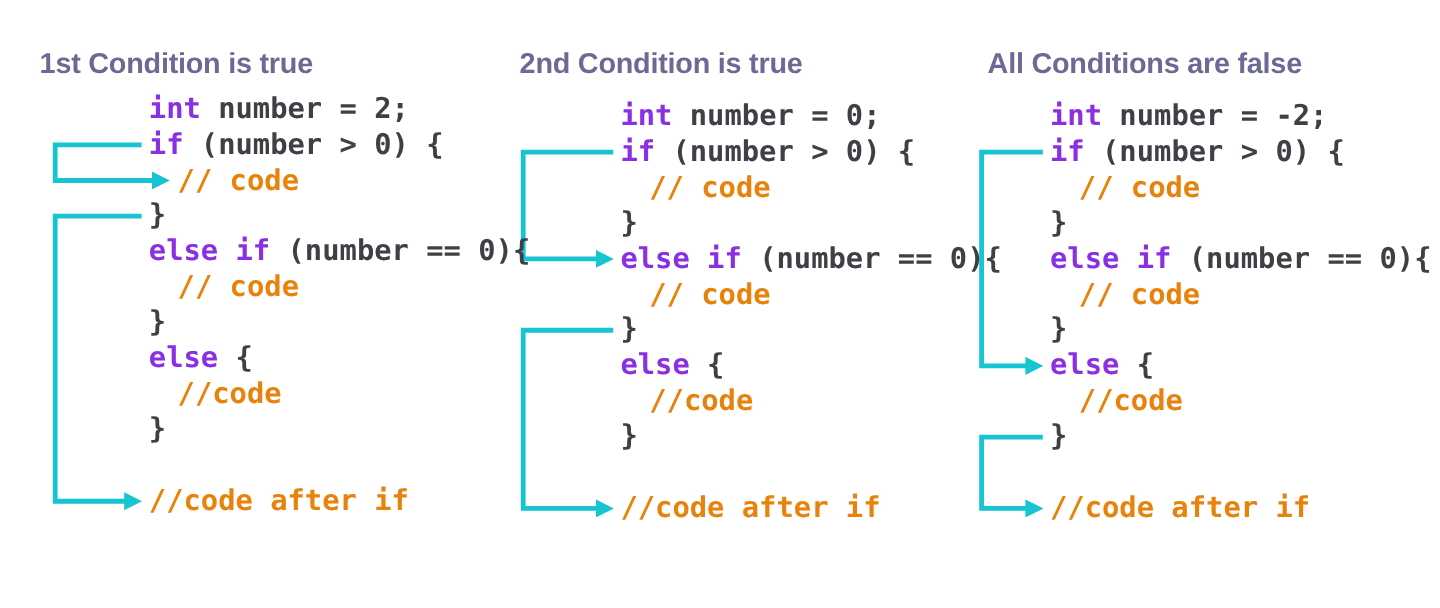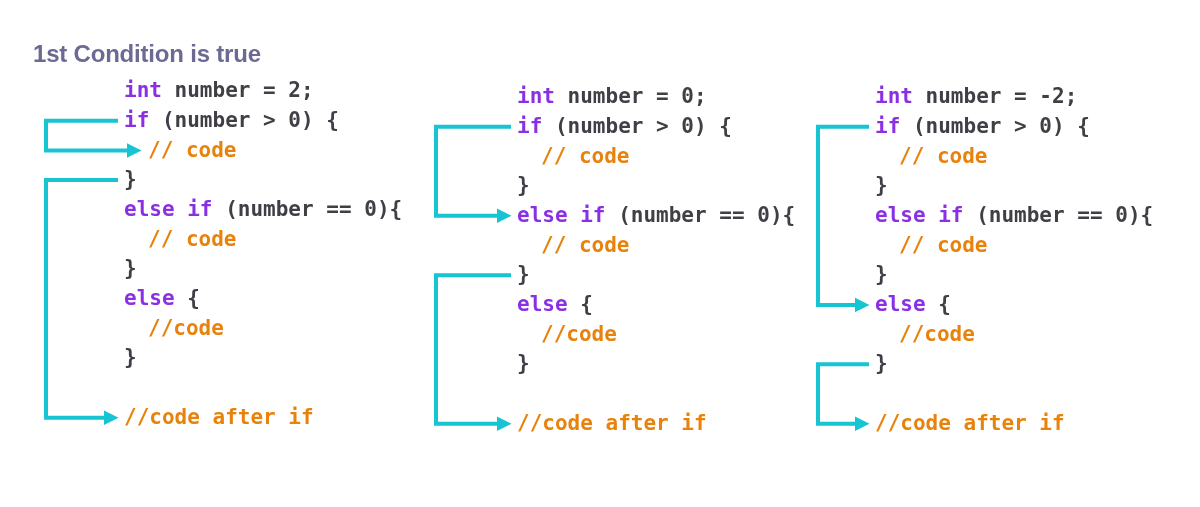--- a/index.html
+++ b/index.html
@@ -35,21 +35,21 @@
     font-size: 24px;
     line-height: 26px;
     letter-spacing: -0.2px;
     color: var(--title, #6a6a94);
     white-space: nowrap;
   }
   .code-block {
     position: absolute;
     font-family: "DejaVu Sans Mono", "Liberation Mono", monospace;
     font-weight: 700;
-    font-size: 21px;
+    font-size: 24px;
     white-space: pre;
   }
   .code-line {
     height: 29.7px;
     line-height: 29.7px;
     color: var(--plain, #3f3f46);
   }
   .tok-keyword { color: var(--kw, #8a2fe3); }
   .tok-plain   { color: var(--plain, #3f3f46); }
   .tok-comment { color: var(--comment, #e8820b); margin-top: 17px; }
@@ -78,19 +78,21 @@
       <polyline class="flow-arrow" points="867,126.7 818,126.7 818,304.9 856,304.9" marker-end="url(#ah)"></polyline>
       <polyline class="flow-arrow" points="867,364.3 818,364.3 818,423.7 856,423.7" marker-end="url(#ah)"></polyline>
     </svg>
 
   <section class="panel">
     <h2 class="panel-title" style="left: 33px; top: 41px;">1st Condition is true</h2>
     <div class="code-block" style="left: 124px; top: 76.15px;"><div class="code-line"><span class="tok-keyword">int</span><span class="tok-plain"> number = 2;</span></div><div class="code-line"><span class="tok-keyword">if</span><span class="tok-plain"> (number &gt; 0) {</span></div><div class="code-line" style="padding-left: 24px;"><span class="tok-comment">// code</span></div><div class="code-line"><span class="tok-plain">}</span></div><div class="code-line"><span class="tok-keyword">else if</span><span class="tok-plain"> (number == 0){</span></div><div class="code-line" style="padding-left: 24px;"><span class="tok-comment">// code</span></div><div class="code-line"><span class="tok-plain">}</span></div><div class="code-line"><span class="tok-keyword">else</span><span class="tok-plain"> {</span></div><div class="code-line" style="padding-left: 24px;"><span class="tok-comment">//code</span></div><div class="code-line"><span class="tok-plain">}</span></div><div class="code-line">&nbsp;</div><div class="code-line"><span class="tok-comment">//code after if</span></div></div>
   </section>
 
   <section class="panel">
+    <h2 class="panel-title" style="left: 433px; top: 41px;">2nd Condition is true</h2>
     <div class="code-block" style="left: 517px; top: 82.15px;"><div class="code-line"><span class="tok-keyword">int</span><span class="tok-plain"> number = 0;</span></div><div class="code-line"><span class="tok-keyword">if</span><span class="tok-plain"> (number &gt; 0) {</span></div><div class="code-line" style="padding-left: 24px;"><span class="tok-comment">// code</span></div><div class="code-line"><span class="tok-plain">}</span></div><div class="code-line"><span class="tok-keyword">else if</span><span class="tok-plain"> (number == 0){</span></div><div class="code-line" style="padding-left: 24px;"><span class="tok-comment">// code</span></div><div class="code-line"><span class="tok-plain">}</span></div><div class="code-line"><span class="tok-keyword">else</span><span class="tok-plain"> {</span></div><div class="code-line" style="padding-left: 24px;"><span class="tok-comment">//code</span></div><div class="code-line"><span class="tok-plain">}</span></div><div class="code-line">&nbsp;</div><div class="code-line"><span class="tok-comment">//code after if</span></div></div>
   </section>
 
   <section class="panel">
+    <h2 class="panel-title" style="left: 823px; top: 41px;">All Conditions are false</h2>
     <div class="code-block" style="left: 875px; top: 82.15px;"><div class="code-line"><span class="tok-keyword">int</span><span class="tok-plain"> number = -2;</span></div><div class="code-line"><span class="tok-keyword">if</span><span class="tok-plain"> (number &gt; 0) {</span></div><div class="code-line" style="padding-left: 24px;"><span class="tok-comment">// code</span></div><div class="code-line"><span class="tok-plain">}</span></div><div class="code-line"><span class="tok-keyword">else if</span><span class="tok-plain"> (number == 0){</span></div><div class="code-line" style="padding-left: 24px;"><span class="tok-comment">// code</span></div><div class="code-line"><span class="tok-plain">}</span></div><div class="code-line"><span class="tok-keyword">else</span><span class="tok-plain"> {</span></div><div class="code-line" style="padding-left: 24px;"><span class="tok-comment">//code</span></div><div class="code-line"><span class="tok-plain">}</span></div><div class="code-line">&nbsp;</div><div class="code-line"><span class="tok-comment">//code after if</span></div></div>
   </section>
 </div>
 
 </body></html>

